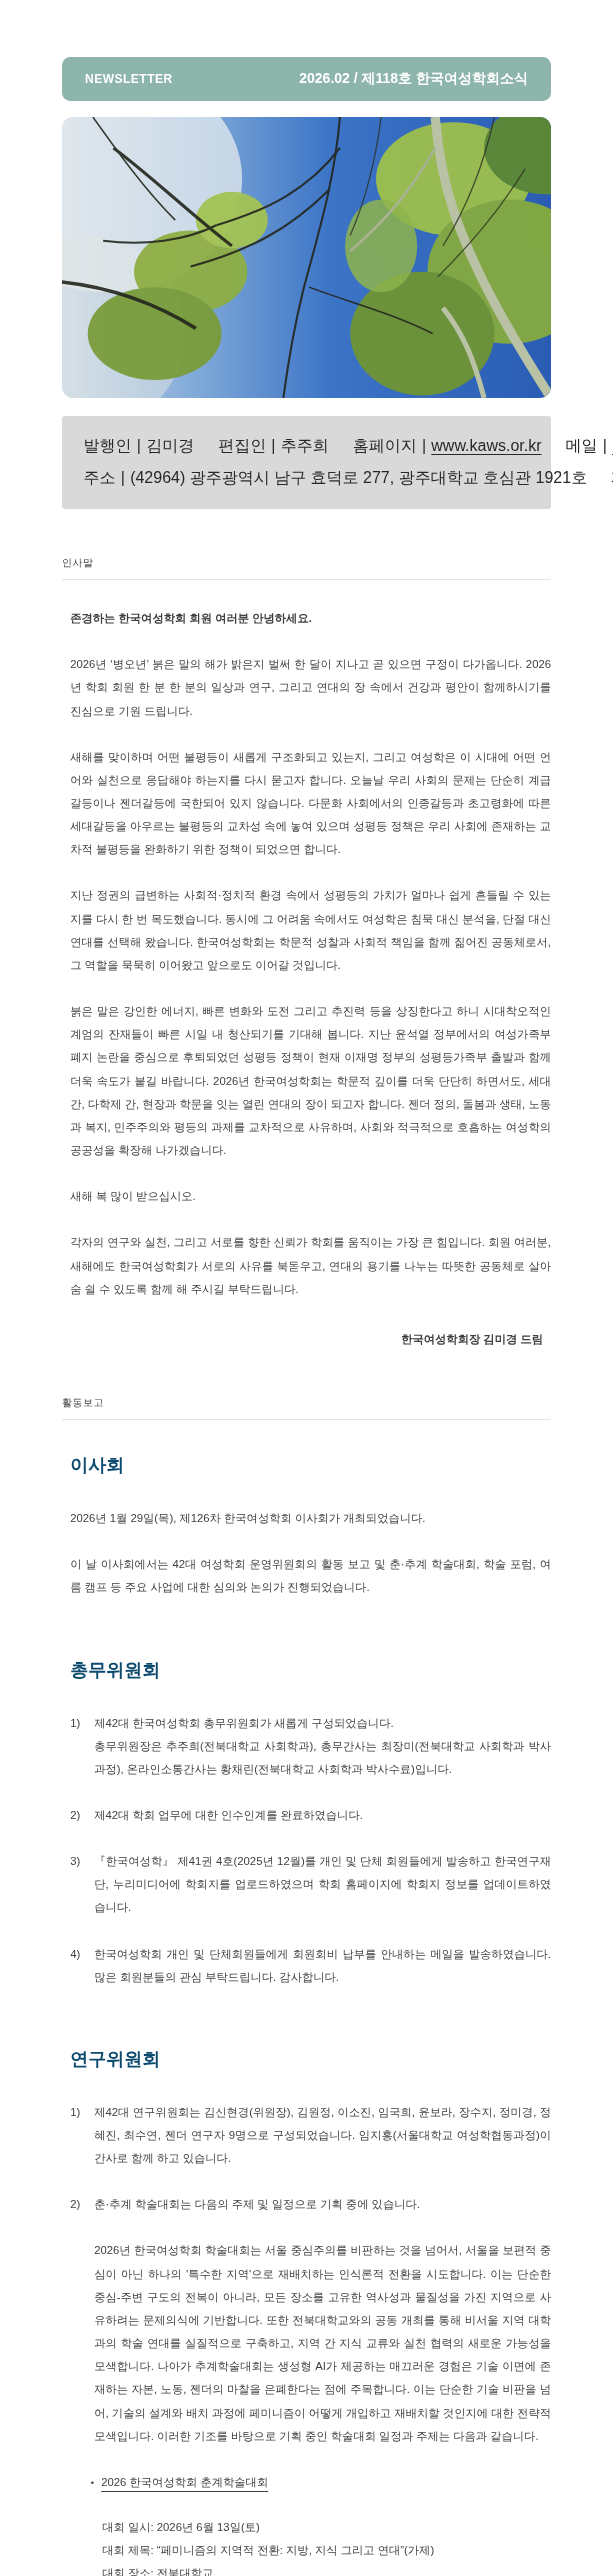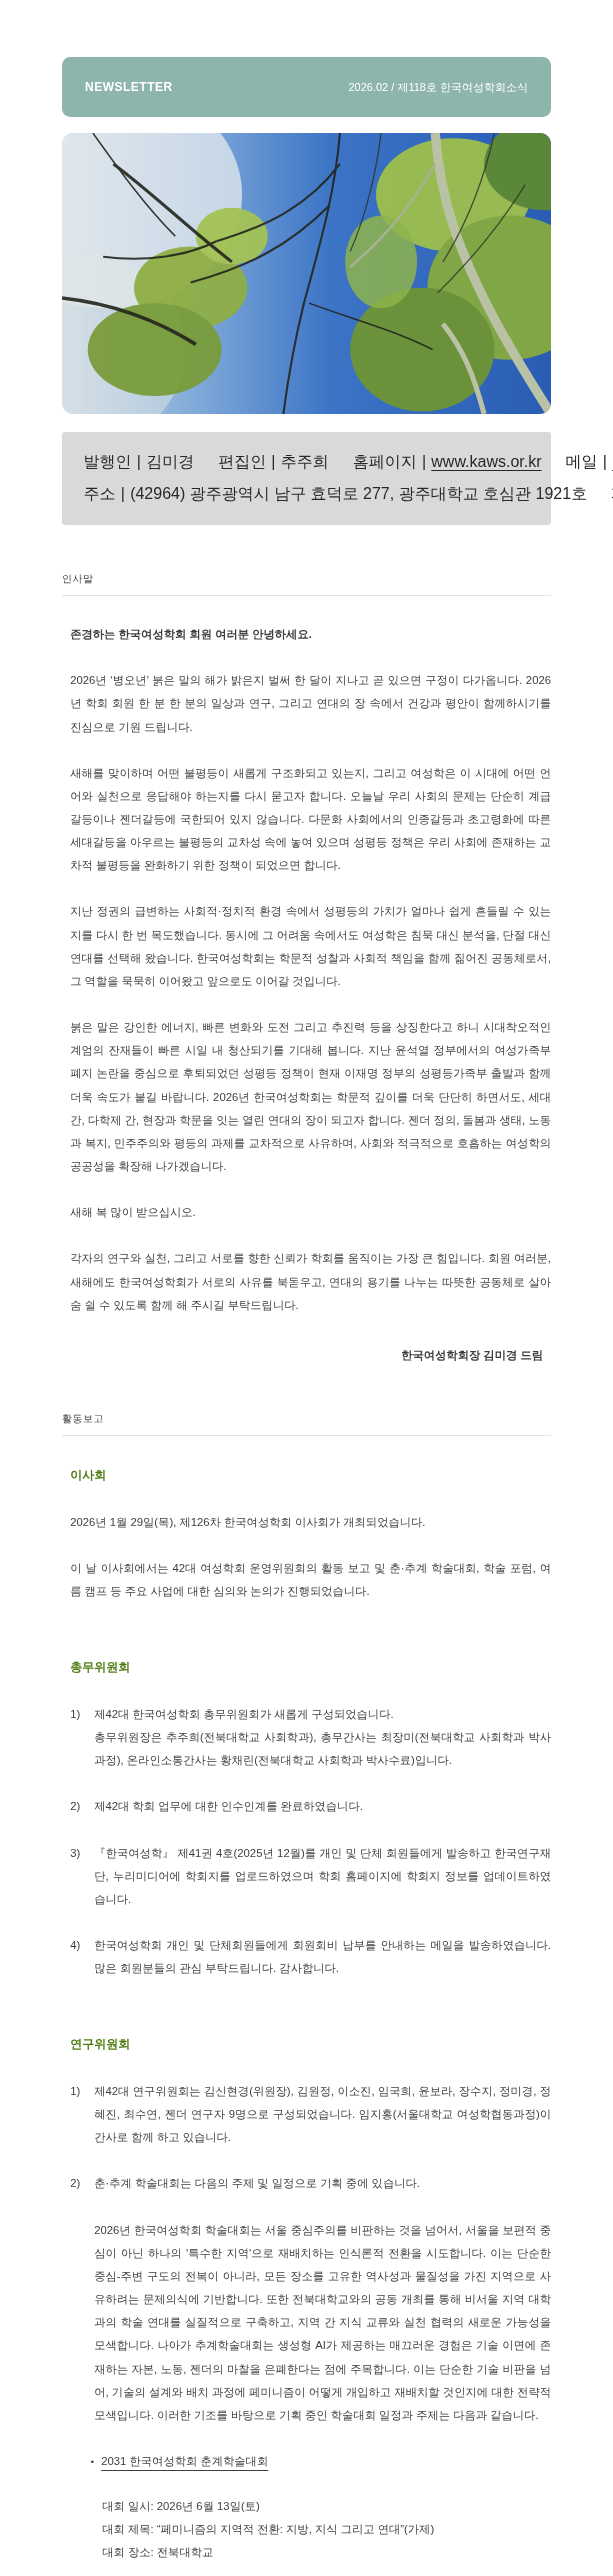--- a/index.html
+++ b/index.html
@@ -1,23 +1,23 @@
 <!DOCTYPE html>
 <html style="font-size:8.2px"><head>
 <meta charset="utf-8">
 <style>
   html,body{margin:0;padding:0;background:#ffffff;}
   body{font-family:"Liberation Sans","DejaVu Sans",sans-serif;color:#3e3e3e;}
   .page{width:613px;min-height:3870px;margin:0 auto;background:#fff;}
   .content{width:489px;margin:0 auto;padding-top:57px;box-sizing:border-box;}
 
   
-  .header-bar{height:60px;background:#8db5ab;border-radius:8.2px;display:flex;align-items:center;justify-content:space-between;padding:0 23px;box-sizing:border-box;color:#ffffff;gap:9px;}
+  .header-bar{height:44px;background:#8db5ab;border-radius:8.2px;display:flex;align-items:center;justify-content:space-between;padding:0 23px;box-sizing:border-box;color:#ffffff;gap:9px;}
   .header-bar .hl{font-size:12px;font-weight:600;letter-spacing:0.5px;}
-  .header-bar .hr-t{font-size:11px;font-weight:400;}
+  .header-bar .hr-t{font-size:14px;font-weight:700;}
 
   
   .cover{margin-top:15.5px;height:281px;border-radius:11.3px;overflow:hidden;line-height:0;}
   .cover svg{display:block;}
 
   
   .masthead{margin-top:18.5px;background:#d9d9d9;border-radius:3px;padding:14.4px 21.6px;box-sizing:border-box;font-size:16px;line-height:2.0;color:#282828;font-weight:500;}
   .m-line{white-space:nowrap;}
   .m-seg{margin-right:19.6px;}
   .m-sep{padding:0 5.2px;}
@@ -26,21 +26,21 @@
 
   
   .sec{margin-top:62px;}
   .sec-title{margin:0;font-size:10px;font-weight:500;color:#3c3c3c;letter-spacing:0.5px;}
   .sec-rule{border:none;height:1px;background:#e3e3e3;margin:9.3px 0 0;}
   .sec-body{padding:27px 0 0 8.2px;font-size:11.3px;line-height:2.05;text-align:justify;}
   p.body{margin:0 0 23px;}
   .salutation{font-weight:700;}
   .signature{text-align:right;font-weight:700;margin:27px 8px 0;}
 
-  .subhead{font-size:12px;font-weight:700;color:#4d7c0f;margin:52px 0 23px;}
+  .subhead{font-size:18px;font-weight:700;color:#0c4a6e;margin:52px 0 23px;}
   .subhead.first{margin-top:0;}
 
   .numitem{display:flex;margin:0 0 23px;}
   .numitem .num{flex:0 0 24px;}
   .numitem .txt{flex:1;white-space:pre-line;}
 
   .indent{padding-left:24px;}
 
   .event-title{display:flex;align-items:baseline;margin:23px 0 21.6px 20.6px;}
   .event-title .bullet{margin-right:7.2px;font-size:9.3px;}
@@ -167,21 +167,21 @@
             <span class="txt">제42대 연구위원회는 김신현경(위원장), 김원정, 이소진, 임국희, 윤보라, 장수지, 정미경, 정혜진, 최수연, 젠더 연구자 9명으로 구성되었습니다. 임지홍(서울대학교 여성학협동과정)이 간사로 함께 하고 있습니다.</span>
           </div>
         <div class="numitem">
             <span class="num">2)</span>
             <span class="txt">춘·추계 학술대회는 다음의 주제 및 일정으로 기획 중에 있습니다.</span>
           </div>
         <p class="body indent">2026년 한국여성학회 학술대회는 서울 중심주의를 비판하는 것을 넘어서, 서울을 보편적 중심이 아닌 하나의 '특수한 지역'으로 재배치하는 인식론적 전환을 시도합니다. 이는 단순한 중심-주변 구도의 전복이 아니라, 모든 장소를 고유한 역사성과 물질성을 가진 지역으로 사유하려는 문제의식에 기반합니다. 또한 전북대학교와의 공동 개최를 통해 비서울 지역 대학과의 학술 연대를 실질적으로 구축하고, 지역 간 지식 교류와 실천 협력의 새로운 가능성을 모색합니다. 나아가 추계학술대회는 생성형 AI가 제공하는 매끄러운 경험은 기술 이면에 존재하는 자본, 노동, 젠더의 마찰을 은폐한다는 점에 주목합니다. 이는 단순한 기술 비판을 넘어, 기술의 설계와 배치 과정에 페미니즘이 어떻게 개입하고 재배치할 것인지에 대한 전략적 모색입니다. 이러한 기조를 바탕으로 기획 중인 학술대회 일정과 주제는 다음과 같습니다.</p>
 
         <div class="event-title">
           <span class="bullet">•</span>
-          <span class="tt">2031 한국여성학회 춘계학술대회</span>
+          <span class="tt">2026 한국여성학회 춘계학술대회</span>
         </div>
         <div class="event-details">
           <div class="event-detail">대회 일시: 2026년 6월 13일(토)</div>
           <div class="event-detail">대회 제목: “페미니즘의 지역적 전환: 지방, 지식 그리고 연대”(가제)</div>
           <div class="event-detail">대회 장소: 전북대학교</div>
         </div>
 
         <div class="event-title">
           <span class="bullet">•</span>
           <span class="tt">2026 한국여성학회 추계학술대회</span>

